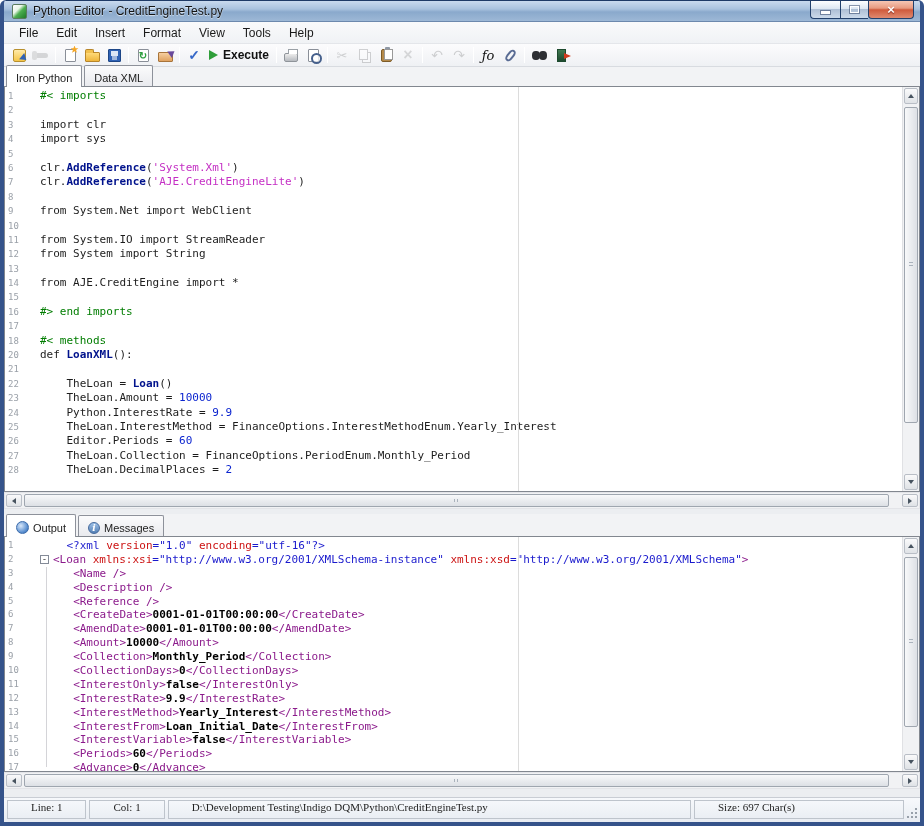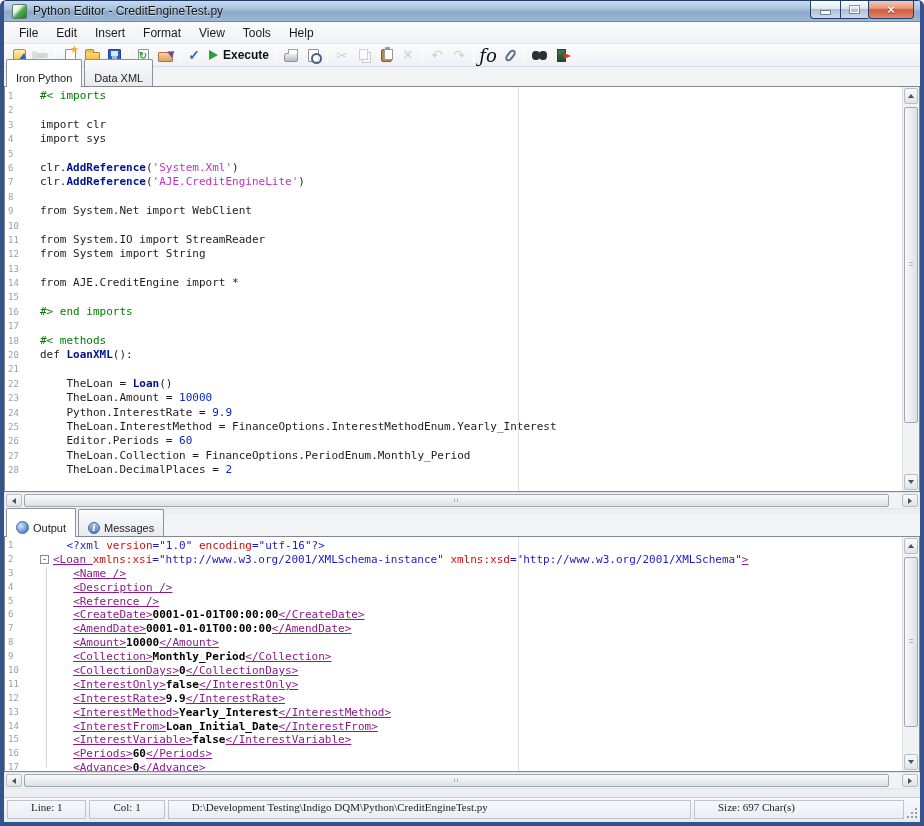--- a/index.html
+++ b/index.html
@@ -78,35 +78,35 @@
   .i-preview::after { content:""; position:absolute; right:-4px; bottom:-3px; width:7px; height:7px;
     border:2px solid #46608c; border-radius:50%; background:rgba(255,255,255,.75); }
   .i-cut { color:#9aa0a8; font-size:13px; }
   .i-copy { width:9px; height:11px; border:1px solid #9aa0a8; background:#fff;
     box-shadow:3px 3px 0 -1px #fff, 3px 3px 0 0 #9aa0a8; margin:-2px 0 0 -2px; }
   .i-paste { width:11px; height:13px; background:#b58a4a; border:1px solid #7d5c28; border-radius:2px; position:relative; }
   .i-paste::before { content:""; position:absolute; top:-3px; left:3px; width:5px; height:3px; background:#8f98a5; border-radius:1px; }
   .i-paste::after { content:""; position:absolute; bottom:1px; left:2px; width:7px; height:9px; background:#fff; border:1px solid #999; }
   .i-del { color:#aab0b8; font-size:16px; font-weight:bold; line-height:14px; }
   .i-undo, .i-redo { color:#9aa0a8; font-size:14px; }
-  .i-func { font-family:"DejaVu Serif", serif; font-style:italic; font-size:18px; color:#111; }
+  .i-func { font-family:"DejaVu Serif", serif; font-style:italic; font-size:13px; color:#111; }
   .i-clip { width:7px; height:13px; border:2px solid #5a6c94; border-radius:3px / 5px; transform:rotate(38deg); }
   .i-bino { position:relative; width:15px; height:10px; margin-top:2px; }
   .i-bino::before, .i-bino::after { content:""; position:absolute; top:0; width:8px; height:9px;
     background:#2d2f33; border-radius:45%; }
   .i-bino::before { left:0; } .i-bino::after { right:0; }
   .i-exit { width:9px; height:13px; border:1px solid #1d4a2e; background:linear-gradient(#417a52,#1f4a2f); position:relative; }
   .i-exit::after { content:""; position:absolute; right:-6px; top:3px;
     border-left:7px solid #d23b1e; border-top:3.5px solid transparent; border-bottom:3.5px solid transparent; }
 
   
   .tabstrip { flex:0 0 19px; height:19px; display:flex; align-items:flex-end; padding-left:2px;
     background:#f2f3f5; position:relative; z-index:2; }
   .tabstrip.out { flex:0 0 22px; height:22px; }
-  .tab { display:flex; align-items:center; gap:4px; padding:12px 9px 2px; font-size:11px; color:#222;
+  .tab { display:flex; align-items:center; gap:4px; padding:6px 9px 2px; font-size:11px; color:#222;
     background:linear-gradient(#fbfbfc,#e9eaee); border:1px solid #8d919a; border-bottom:none;
     border-radius:2px 2px 0 0; margin-right:2px; position:relative; }
   .tab.active { background:#fff; padding-bottom:3px; margin-bottom:-1px; z-index:3; }
   .i-output { width:13px; height:13px; border-radius:50%;
     background:radial-gradient(circle at 35% 35%, #d9e8fa, #5a8fd0 65%, #2f62a8); border:1px solid #3b6bab; }
   .i-info { width:12px; height:12px; border-radius:50%; background:linear-gradient(#9cc0e8,#5580b5);
     border:1px solid #44699c; color:#fff; display:flex; align-items:center; justify-content:center; }
   .i-info::after { content:"i"; font:italic bold 9px "DejaVu Serif", serif; color:#fff; }
 
   
@@ -116,21 +116,21 @@
   .lines { padding-top:2px; font-family:"DejaVu Sans Mono", monospace; font-size:11px; }
   .cl { display:flex; height:14.4px; line-height:14.4px; white-space:pre; }
   .xml-panel .cl { height:13.9px; line-height:13.9px; }
   .ln { flex:0 0 14px; padding-left:3px; font-size:9px; color:#9aa0a8; }
   .lc { padding-left:21px; white-space:pre; color:#1c1c1c; }
   .tk-c  { color:#007d00; }
   .tk-p  { color:#1c1c1c; }
   .tk-m  { color:#00128c; font-weight:bold; }
   .tk-s  { color:#c42fc4; }
   .tk-nu { color:#0b24cf; }
-  .tk-tg { color:#8b1a8b;text-decoration:underline; }
+  .tk-tg { color:#8b1a8b; }
   .tk-at { color:#cc1111; }
   .tk-av { color:#1a1acd; }
   .tk-tx { color:#000; font-weight:bold; }
   .tk-exp { display:inline-flex; width:9px; height:9px; border:1px solid #848b98; background:#fff;
     align-items:center; justify-content:center; font-size:9px; line-height:7px; color:#333;
     margin:2px 4px 0 0; vertical-align:top; }
   .guide { position:absolute; top:0; bottom:0; left:513px; width:1px; background:#dcdcdc; }
   .tree { position:absolute; left:41px; top:30px; bottom:4px; width:1px; background:#d4d4d8; }
 
   

